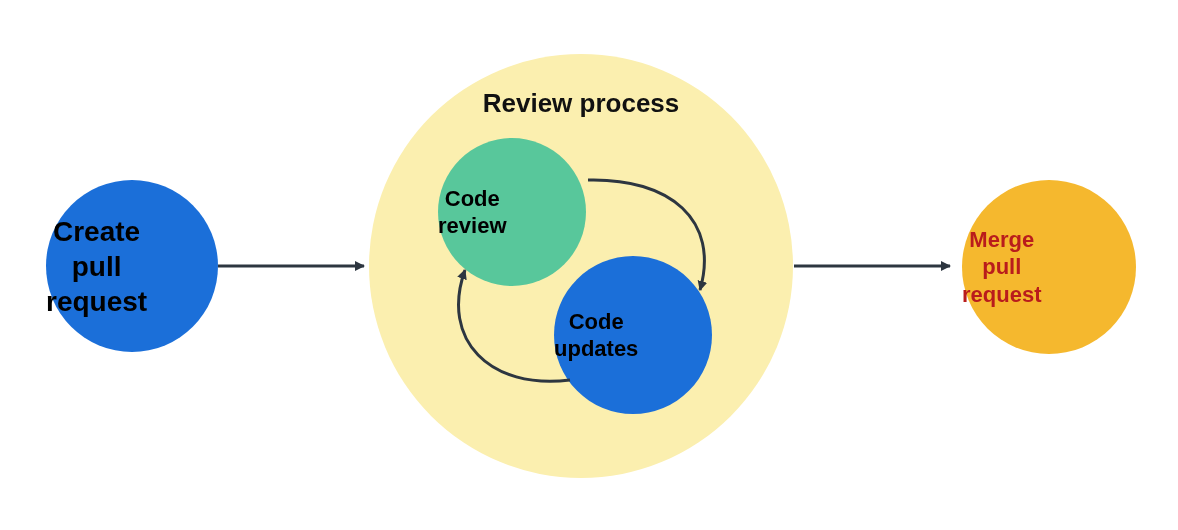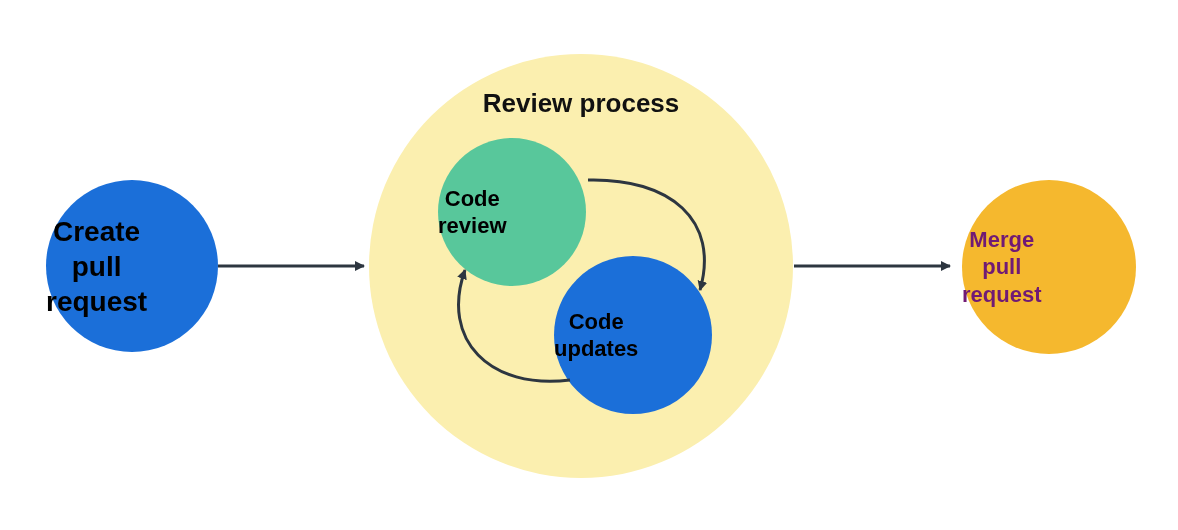--- a/index.html
+++ b/index.html
@@ -72,21 +72,21 @@
       background: #1b6fd9;
       color: #000000;
       font-size: 22px;
     }
     .yellow-right {
       width: 174px;
       height: 174px;
       left: 962px;
       top: 180px;
       background: #f5b82e;
-      color: #701a75;
+      color: #b91c1c;
       font-size: 22px;
     }
     svg.connector {
       position: absolute;
       overflow: visible;
       pointer-events: none;
     }
   </style>
 </head>
 <body>

